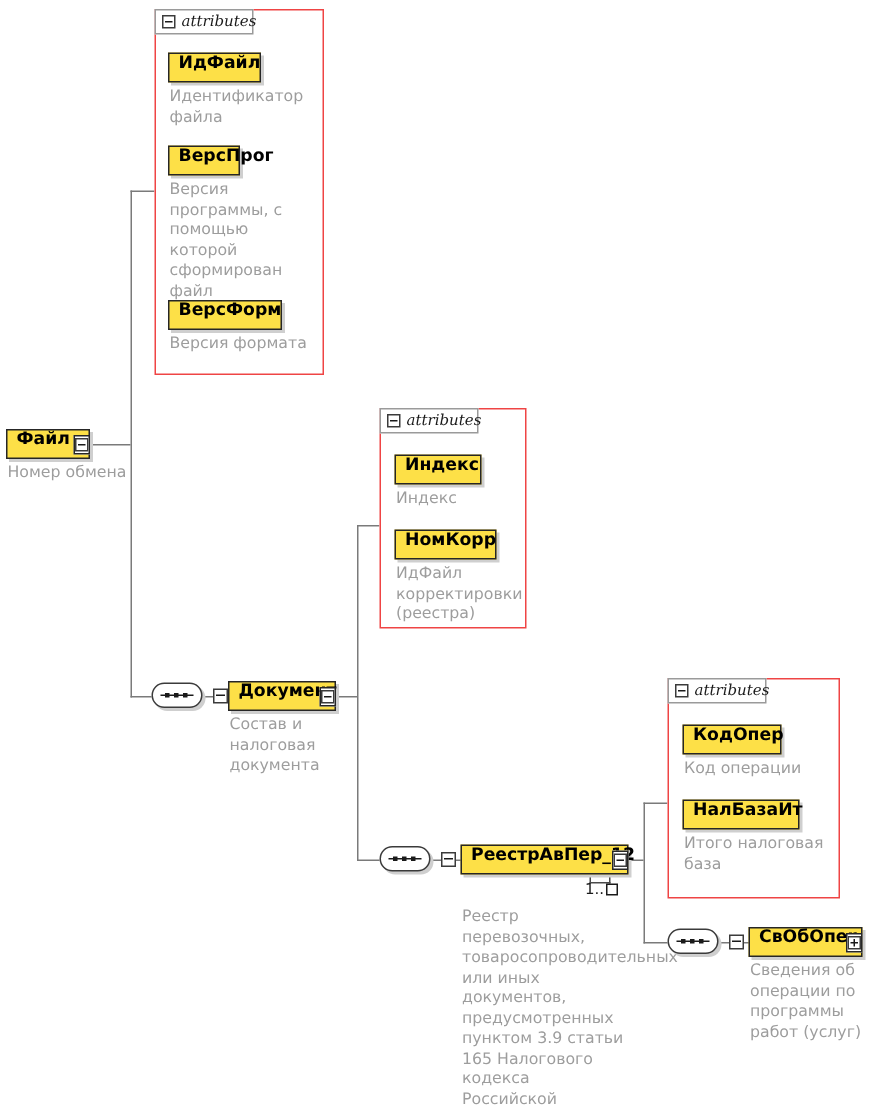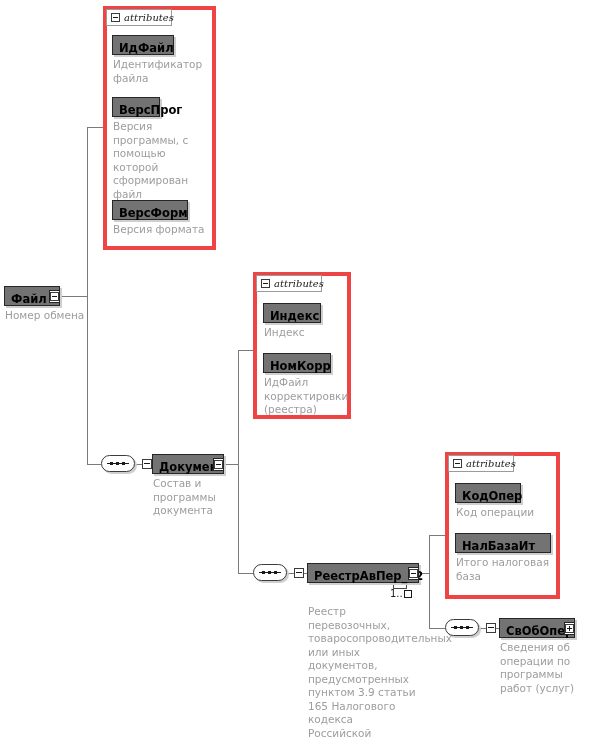--- a/index.html
+++ b/index.html
@@ -30,21 +30,21 @@
   }
   .vline {
     position: absolute;
     width: 0;
     border-left: 1px solid #7a7a7a;
   }
 
   
   .attrbox {
     position: absolute;
-    border: 4px solid #ef4444;
+    border: 1px solid #ef4444;
     background: #ffffff;
     box-sizing: border-box;
   }
   .attrbox-tab {
     position: absolute;
     left: -1px;
     top: -1px;
     height: 17px;
     border: 1px solid #9a9a9a;
     border-bottom: 1px solid #9a9a9a;
@@ -98,24 +98,24 @@
     width: 1px;
     height: 5px;
     background: #1a1a1a;
   }
 
   
   .nodebox {
     position: absolute;
     box-sizing: border-box;
     border: 1px solid #262626;
-    background: #737373;
+    background: #fde047;
     height: 20px;
     display: flex;
-    align-items: flex-end;
+    align-items: flex-start;
     white-space: nowrap;
     box-shadow: 2px 2px 0 0 #cfcfcf;
     z-index: 4;
   }
   .nodebox .nm {
     font-weight: bold;
     font-size: 11.5px;
     color: #000000;
     padding: 0 6px;
     line-height: 1;
@@ -290,21 +290,21 @@
   <div class="hline" style="left:135px; top:464px; width:7px;"></div>
   <div class="connbox" style="left:142px; top:459px;"></div>
   <div class="hline" style="left:152px; top:464px; width:6px;"></div>
 
   <div class="nodebox has-exp" style="left:152px; top:454px; width:72px;">
     <span class="nm">Документ</span>
     <span class="expander">
       <span class="toggle"></span>
     </span>
   </div>
-  <div class="caption" style="left:153px; top:477px; width:62px;">Состав и программы документа</div>
+  <div class="caption" style="left:153px; top:477px; width:62px;">Состав и налоговая документа</div>
 
   <div class="hline" style="left:224px; top:464px; width:14px;"></div>
   <div class="vline" style="left:238px; top:350px; height:224px;"></div>
   <div class="hline" style="left:238px; top:350px; width:15px;"></div>
   <div class="hline" style="left:238px; top:573px; width:15px;"></div>
 
   <div class="attrbox" style="left:253px; top:272px; width:98px; height:147px;">
     <div class="attrbox-tab" style="width:66px;">
       <span class="toggle"></span>
       <span class="lbl">attributes</span>
@@ -360,21 +360,21 @@
       <span class="lbl">attributes</span>
     </div>
     <div class="tabmask" style="left:0px; top:15px; width:64px;"></div>
   </div>
 
   <div class="nodebox attrnode" style="left:455px; top:483px; width:66px;">
     <span class="nm">КодОпер</span>
   </div>
   <div class="caption" style="left:456px; top:506px; width:100px;">Код операции</div>
 
-  <div class="nodebox attrnode" style="left:455px; top:533px; width:96px;">
+  <div class="nodebox attrnode" style="left:455px; top:533px; width:78px;">
     <span class="nm">НалБазаИт</span>
   </div>
   <div class="caption" style="left:456px; top:556px; width:100px;">Итого налоговая база</div>
 
   <div class="seq" style="left:445px; top:619px;">
     <div class="body"></div>
     <div class="bar"></div>
     <div class="dots">
       <i></i>
         <i></i>

